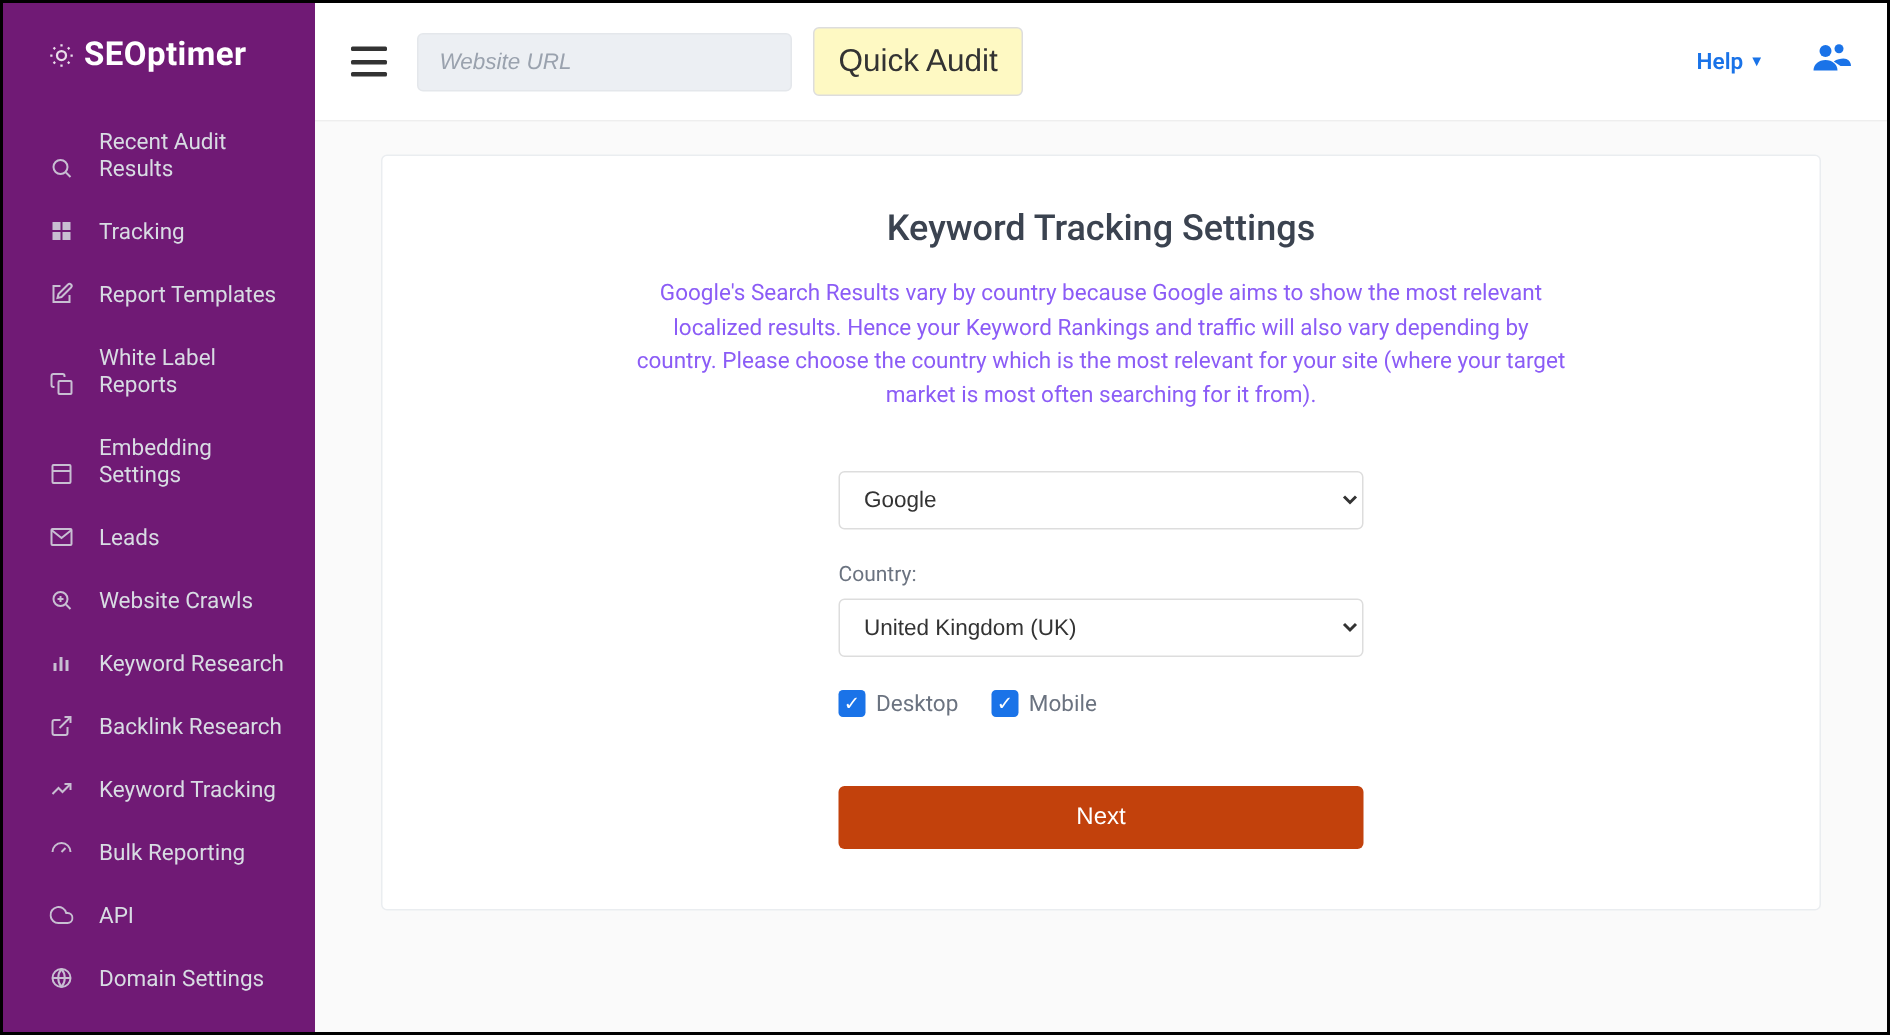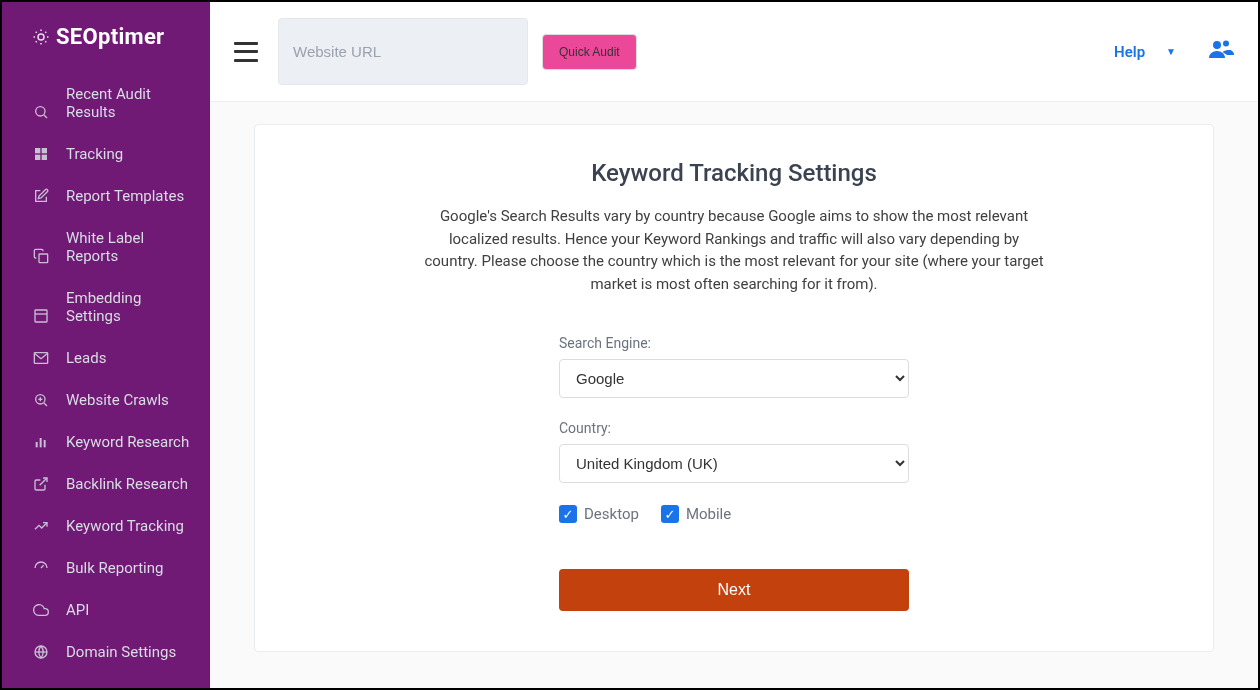--- a/index.html
+++ b/index.html
@@ -85,50 +85,51 @@
       cursor: pointer;
       margin-right: 6px;
     }
     .hamburger span {
       height: 3px;
       background: #333;
       border-radius: 1px;
     }
     .url-input {
       width: 250px;
-      padding: 24px 14px;
+      padding: 10px 14px;
       border: 1px solid #e4e7eb;
       border-radius: 4px;
       background: #eceff3;
       font-size: 15px;
       color: #0f766e;
+      font-style: italic;
     }
     .url-input::placeholder {
       color: #9aa2ae;
     }
     .quick-audit-btn {
       padding: 10px 16px;
       border: 1px solid #ddd;
-      background: #ec4899;
+      background: #fef9c3;
       border-radius: 4px;
-      font-size: 12px;
+      font-size: 21px;
       color: #333;
       cursor: pointer;
     }
     .spacer {
       flex: 1;
     }
     .help {
       color: #1a73e8;
       font-size: 15px;
       font-weight: 600;
       cursor: pointer;
       display: flex;
       align-items: center;
-      gap: 21px;
+      gap: 4px;
       margin-right: 18px;
     }
     .help-caret {
       font-size: 10px;
     }
     .user-icon {
       color: #1a73e8;
       font-size: 22px;
       cursor: pointer;
     }
@@ -147,21 +148,21 @@
     }
     .card-title {
       text-align: center;
       font-size: 24px;
       color: #3b4350;
       font-weight: 500;
       margin-bottom: 18px;
     }
     .card-desc {
       text-align: center;
-      color: #404040;
+      color: #8b5cf6;
       font-size: 15px;
       line-height: 1.5;
       max-width: 620px;
       margin: 16px auto 40px;
     }
     .form {
       max-width: 350px;
       margin: 0 auto;
     }
     .form-group {
@@ -385,21 +386,20 @@
       </div>
     </div>
 
     <div class="content">
       <div class="card">
         <h1 class="card-title">Keyword Tracking Settings</h1>
         <p class="card-desc">Google's Search Results vary by country because Google aims to show the most relevant localized results. Hence your Keyword Rankings and traffic will also vary depending by country. Please choose the country which is the most relevant for your site (where your target market is most often searching for it from).</p>
 
         <div class="form">
           <div class="form-group">
-            <label class="form-label">Search Engine:</label>
             <select class="form-select">
               <option>Google</option>
             </select>
           </div>
 
           <div class="form-group">
             <label class="form-label">Country:</label>
             <select class="form-select">
               <option>United Kingdom (UK)</option>
             </select>

